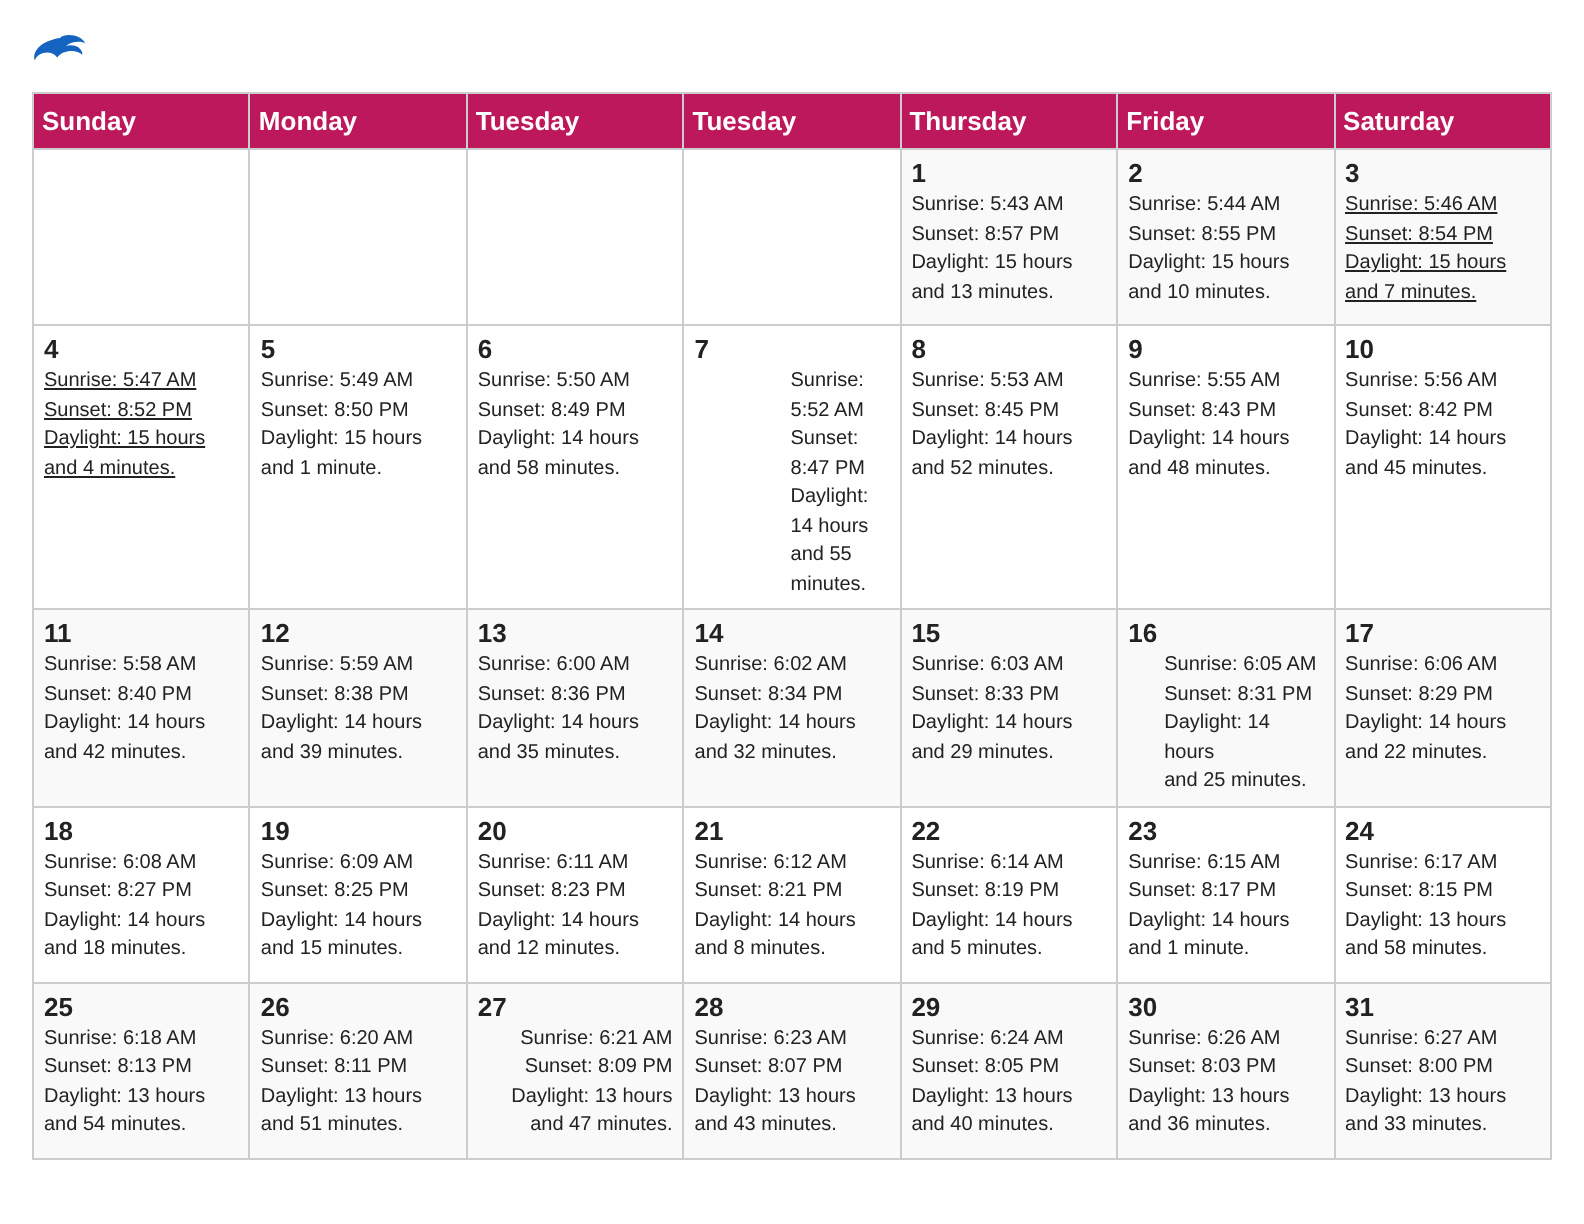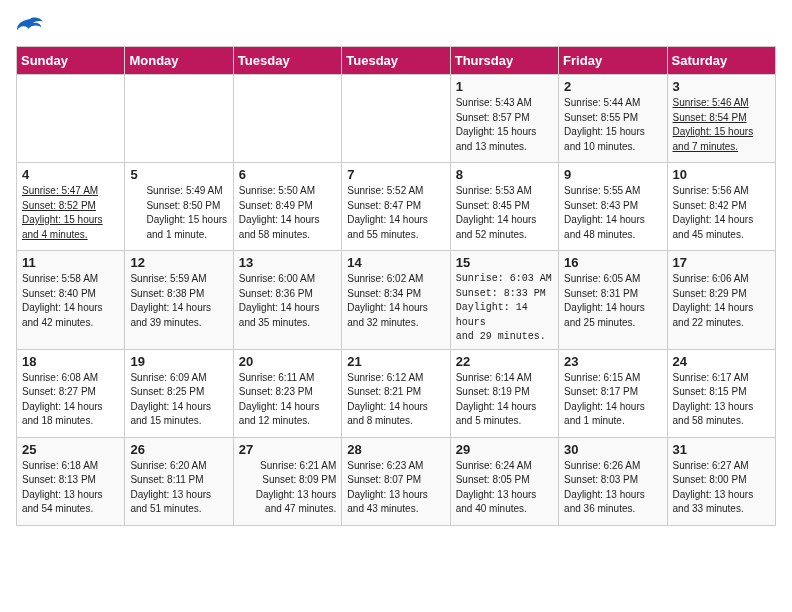--- a/index.html
+++ b/index.html
@@ -150,35 +150,35 @@
       <tr>
         <td>
           <span class="day-number">4</span>
           <div class="cell-info" style="white-space: pre-line; text-decoration: underline;">Sunrise: 5:47 AM
 Sunset: 8:52 PM
 Daylight: 15 hours
 and 4 minutes.</div>
         </td>
         <td>
           <span class="day-number">5</span>
-          <div class="cell-info" style="white-space: pre-line; margin-left: 16px;">Sunrise: 5:49 AM
+          <div class="cell-info" style="white-space: pre-line;">Sunrise: 5:49 AM
 Sunset: 8:50 PM
 Daylight: 15 hours
 and 1 minute.</div>
         </td>
         <td>
           <span class="day-number">6</span>
           <div class="cell-info" style="white-space: pre-line;">Sunrise: 5:50 AM
 Sunset: 8:49 PM
 Daylight: 14 hours
 and 58 minutes.</div>
         </td>
         <td>
           <span class="day-number">7</span>
-          <div class="cell-info" style="white-space: pre-line;">Sunrise: 5:52 AM
+          <div class="cell-info" style="white-space: pre-line; margin-left: 48px;">Sunrise: 5:52 AM
 Sunset: 8:47 PM
 Daylight: 14 hours
 and 55 minutes.</div>
         </td>
         <td>
           <span class="day-number">8</span>
           <div class="cell-info" style="white-space: pre-line;">Sunrise: 5:53 AM
 Sunset: 8:45 PM
 Daylight: 14 hours
 and 52 minutes.</div>
@@ -222,28 +222,28 @@
         </td>
         <td>
           <span class="day-number">14</span>
           <div class="cell-info" style="white-space: pre-line;">Sunrise: 6:02 AM
 Sunset: 8:34 PM
 Daylight: 14 hours
 and 32 minutes.</div>
         </td>
         <td>
           <span class="day-number">15</span>
-          <div class="cell-info" style="white-space: pre-line; font-family: Liberation Mono, monospace;">Sunrise: 6:03 AM
+          <div class="cell-info" style="white-space: pre-line;">Sunrise: 6:03 AM
 Sunset: 8:33 PM
 Daylight: 14 hours
 and 29 minutes.</div>
         </td>
         <td>
           <span class="day-number">16</span>
-          <div class="cell-info" style="white-space: pre-line;">Sunrise: 6:05 AM
+          <div class="cell-info" style="white-space: pre-line; margin-left: 18px;">Sunrise: 6:05 AM
 Sunset: 8:31 PM
 Daylight: 14 hours
 and 25 minutes.</div>
         </td>
         <td>
           <span class="day-number">17</span>
           <div class="cell-info" style="white-space: pre-line;">Sunrise: 6:06 AM
 Sunset: 8:29 PM
 Daylight: 14 hours
 and 22 minutes.</div>

